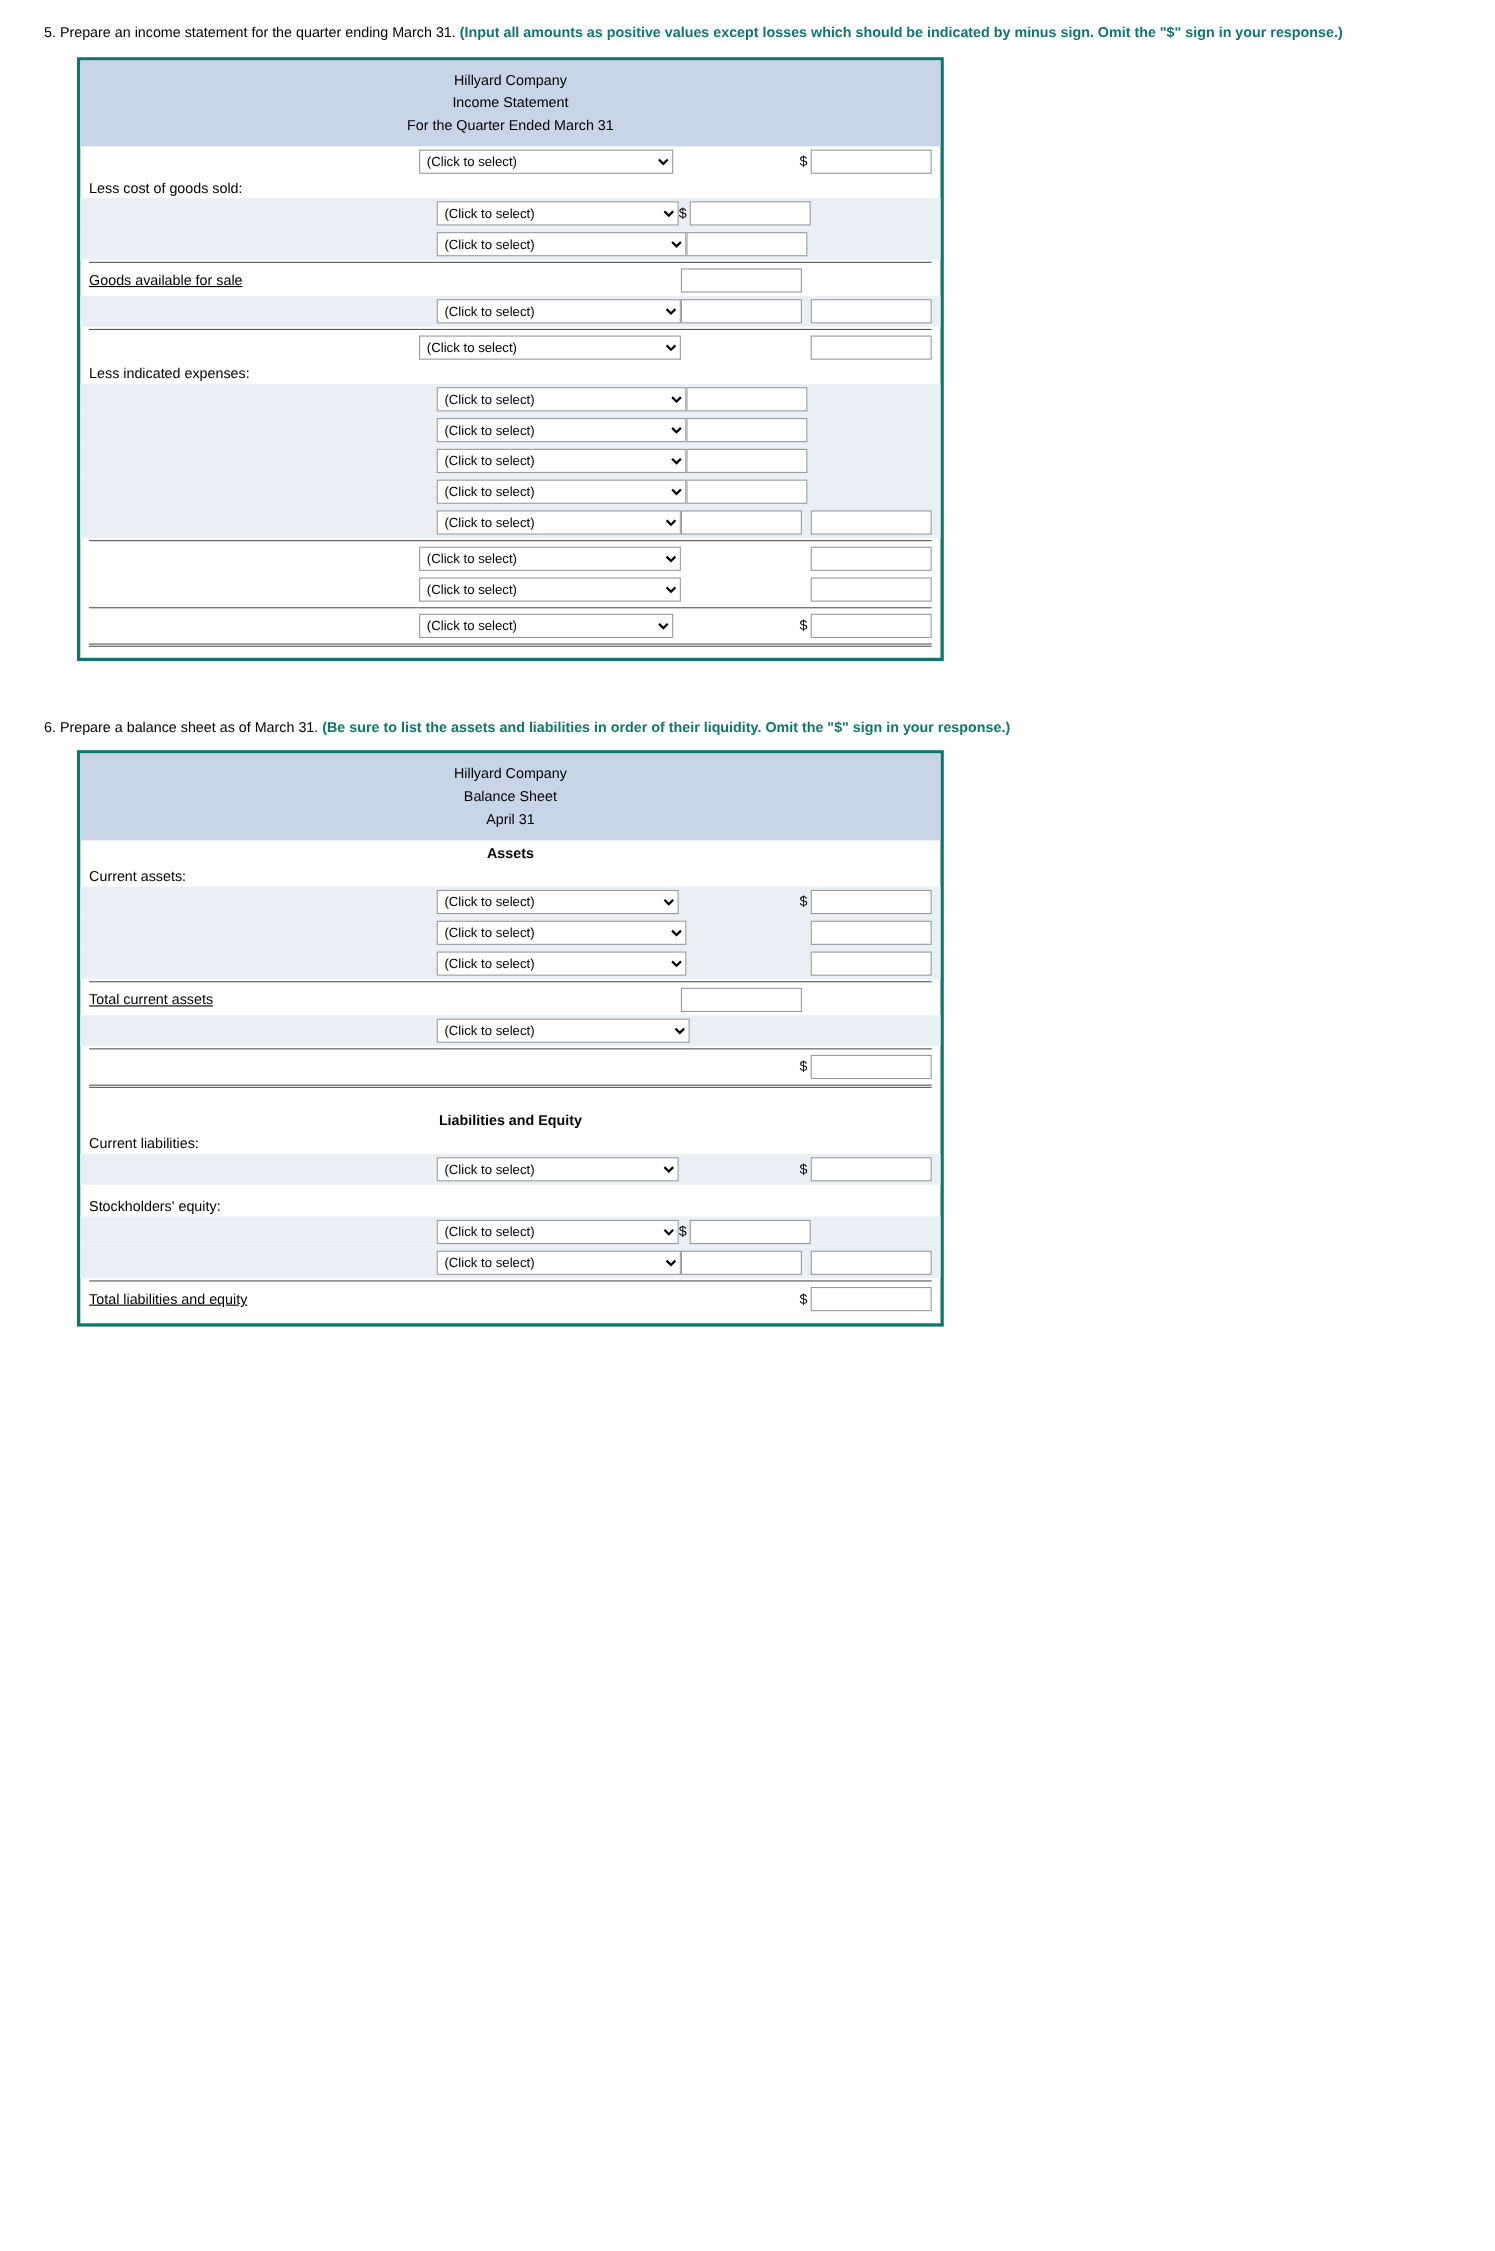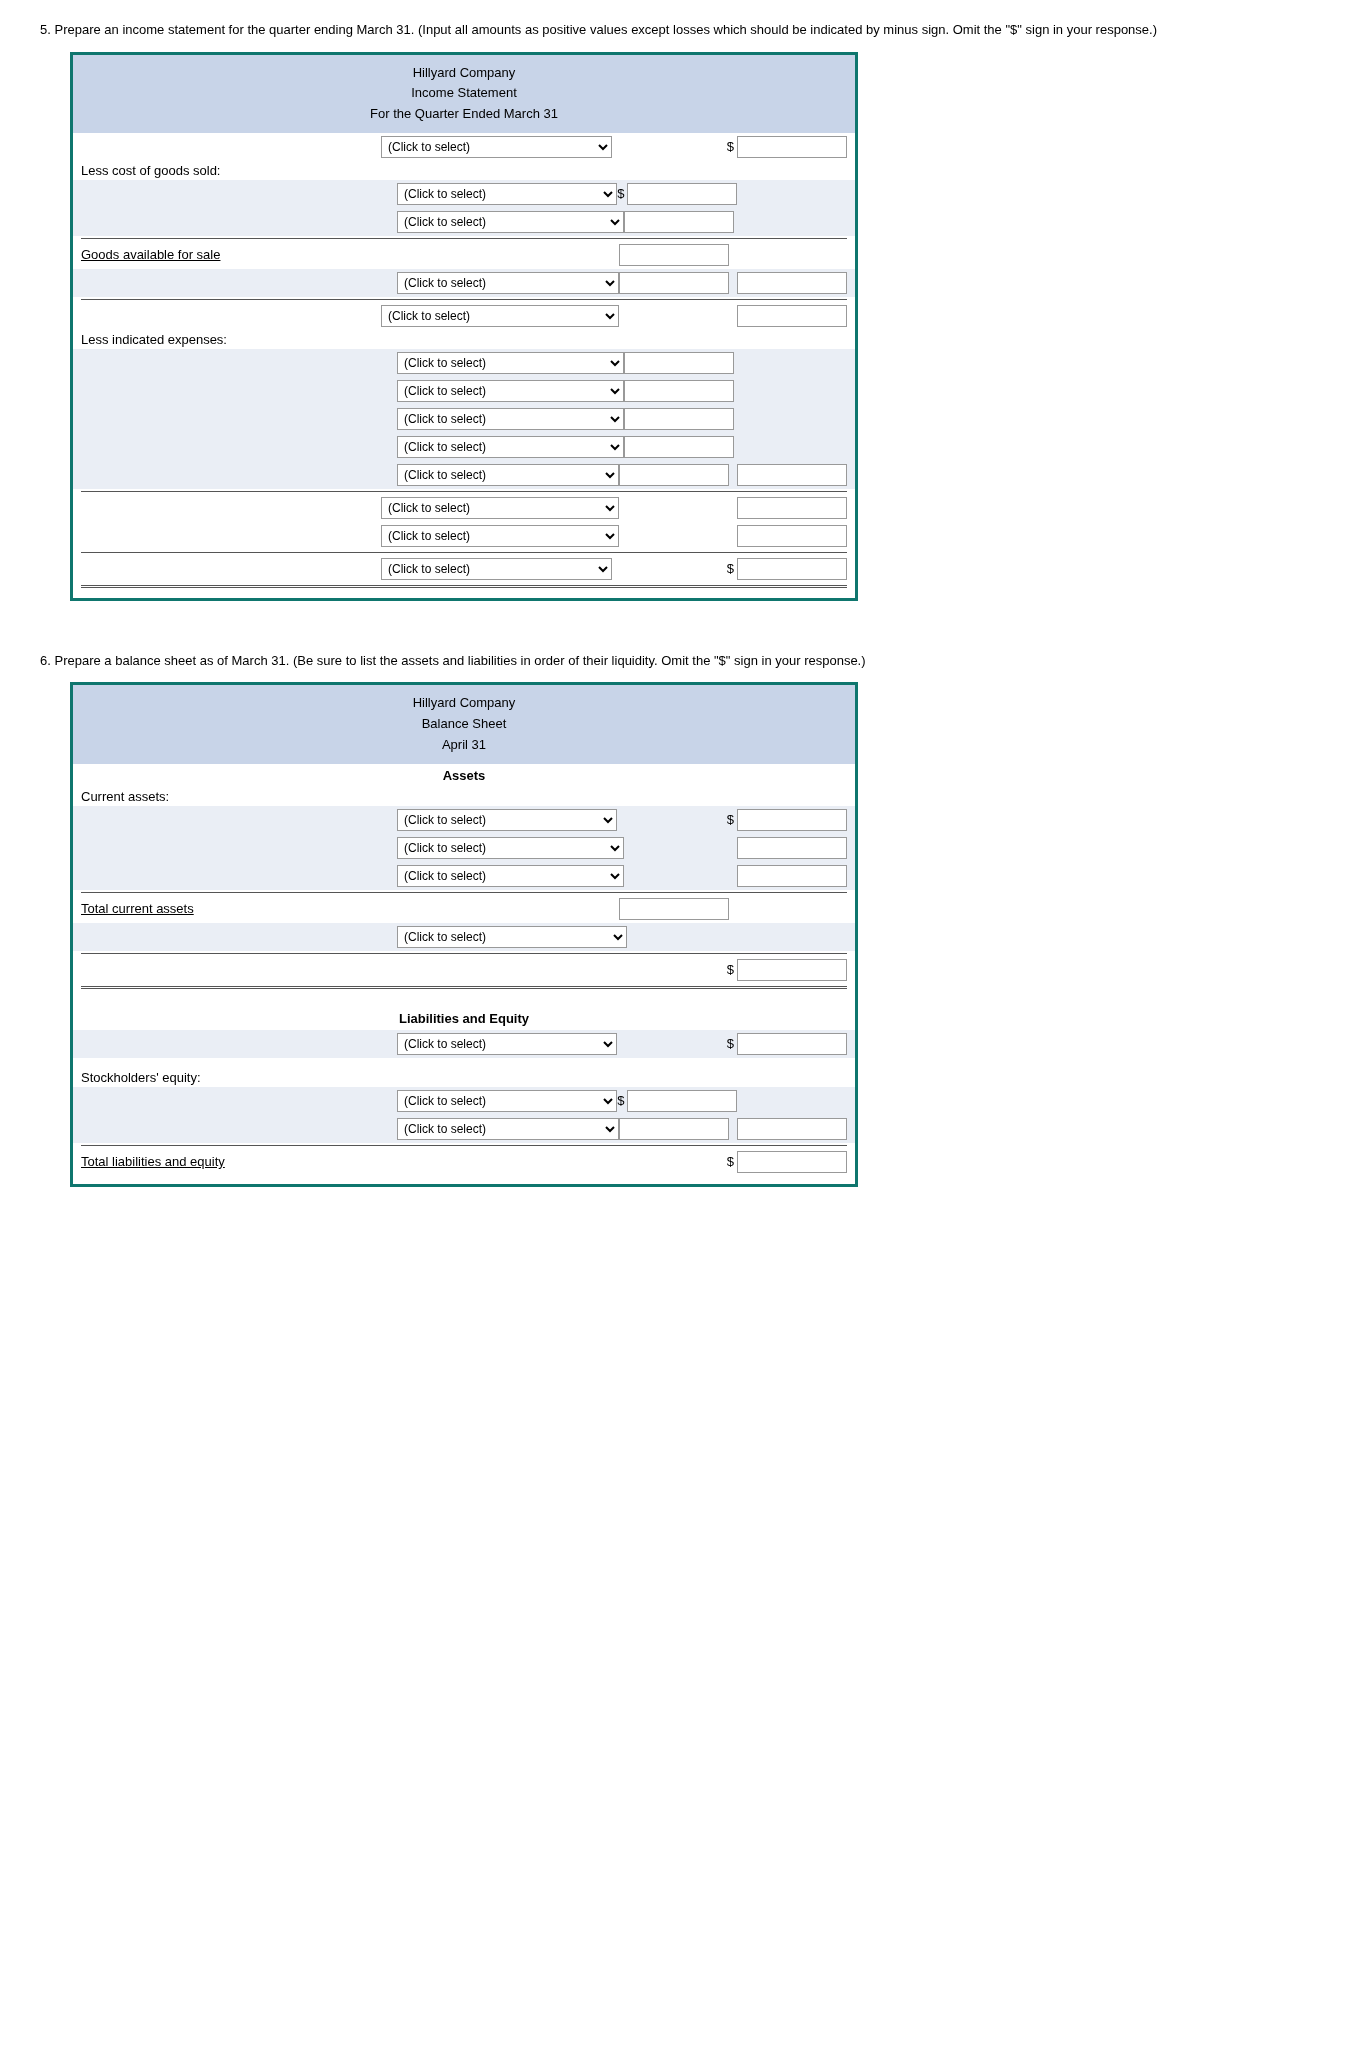--- a/index.html
+++ b/index.html
@@ -13,22 +13,22 @@
       padding: 20px 40px;
     }
     .question-block {
       margin-bottom: 30px;
     }
     .question-text {
       margin-bottom: 12px;
       line-height: 1.5;
     }
     .red-bold {
-      color: #000000;
-      font-weight: normal;
+      color: #0f766e;
+      font-weight: bold;
     }
     .table-section {
       border: 3px solid #0f766e;
       width: 788px;
       margin-left: 30px;
     }
     select {
       width: 280px;
       height: 22px;
       font-size: 12px;
@@ -388,20 +388,21 @@
         <span class="dollar-sign">$</span>
         <input type="text" style="">
       </div>
     </div>
 
     <hr class="double">
     <div class="spacer" style="height:16px"></div>
 
     <div class="assets-header">Liabilities and Equity</div>
 
+    <div class="section-label">Current liabilities:</div>
 
     <div class="row shaded">
       <div class="label-cell indent"></div>
       <select>
         <option>(Click to select)</option>
       </select>
       <div class="input-col1"></div>
       <div class="input-col2">
         <span class="dollar-sign">$</span>
         <input type="text" style="">

